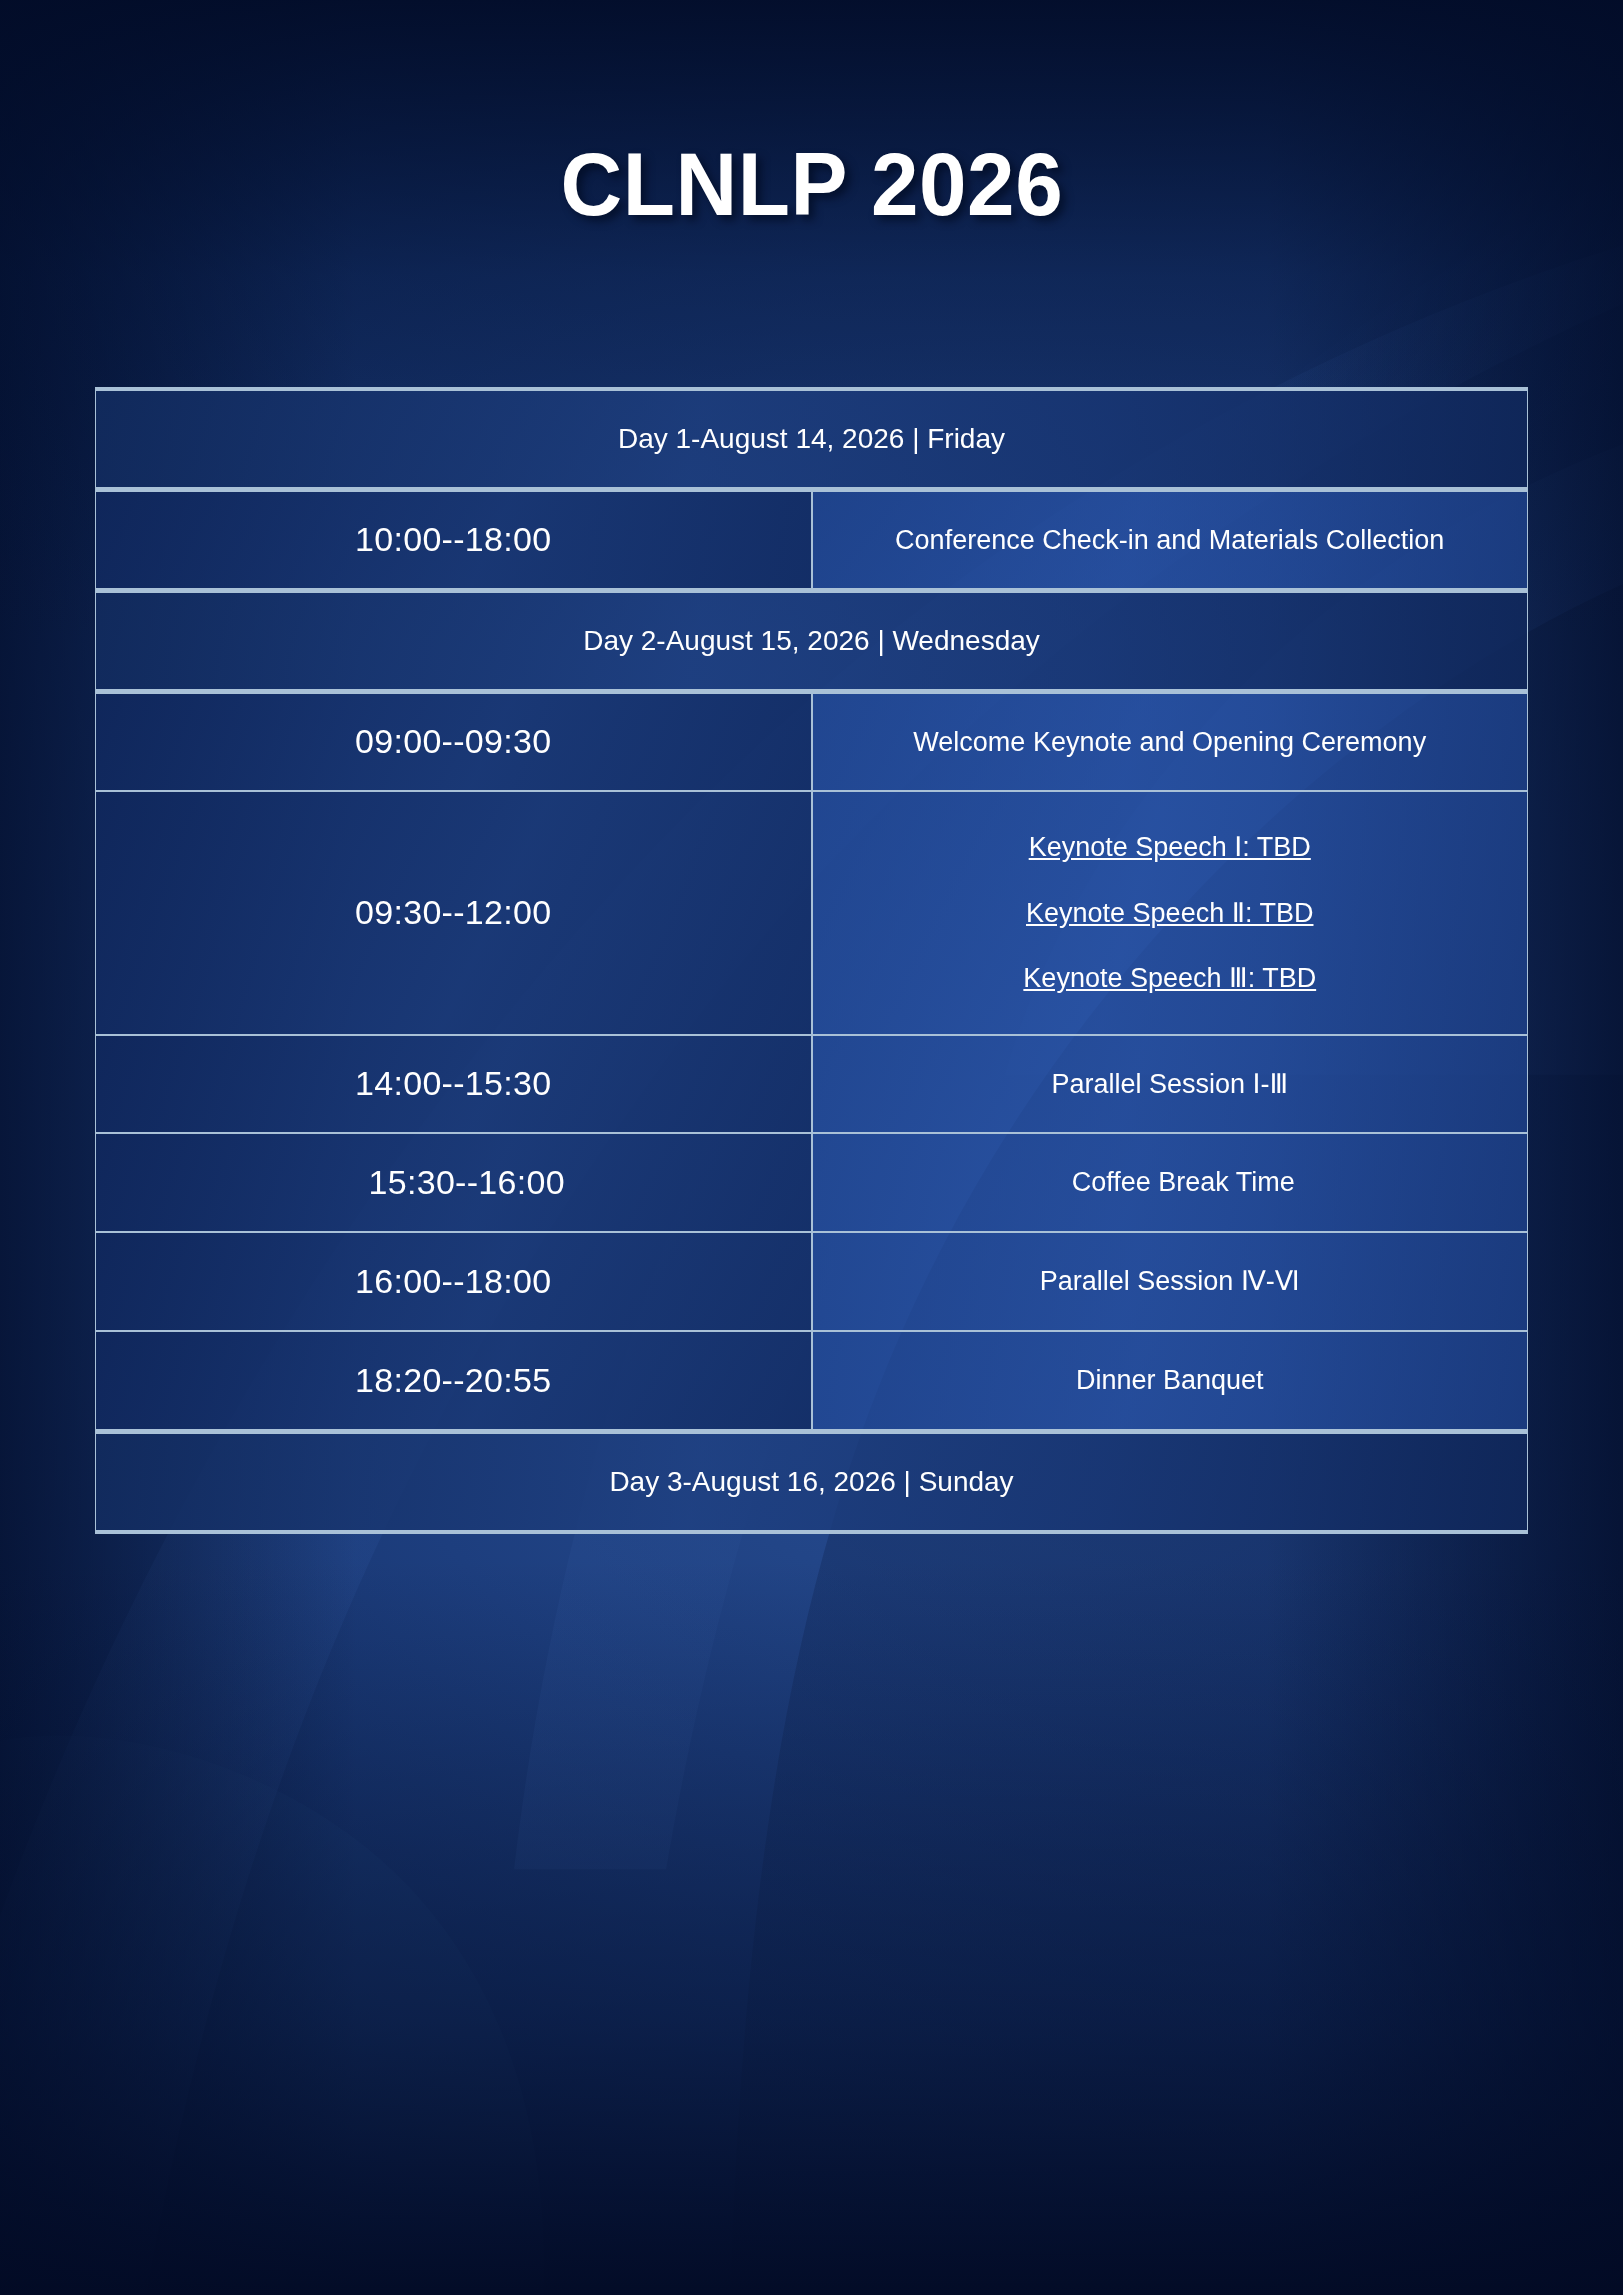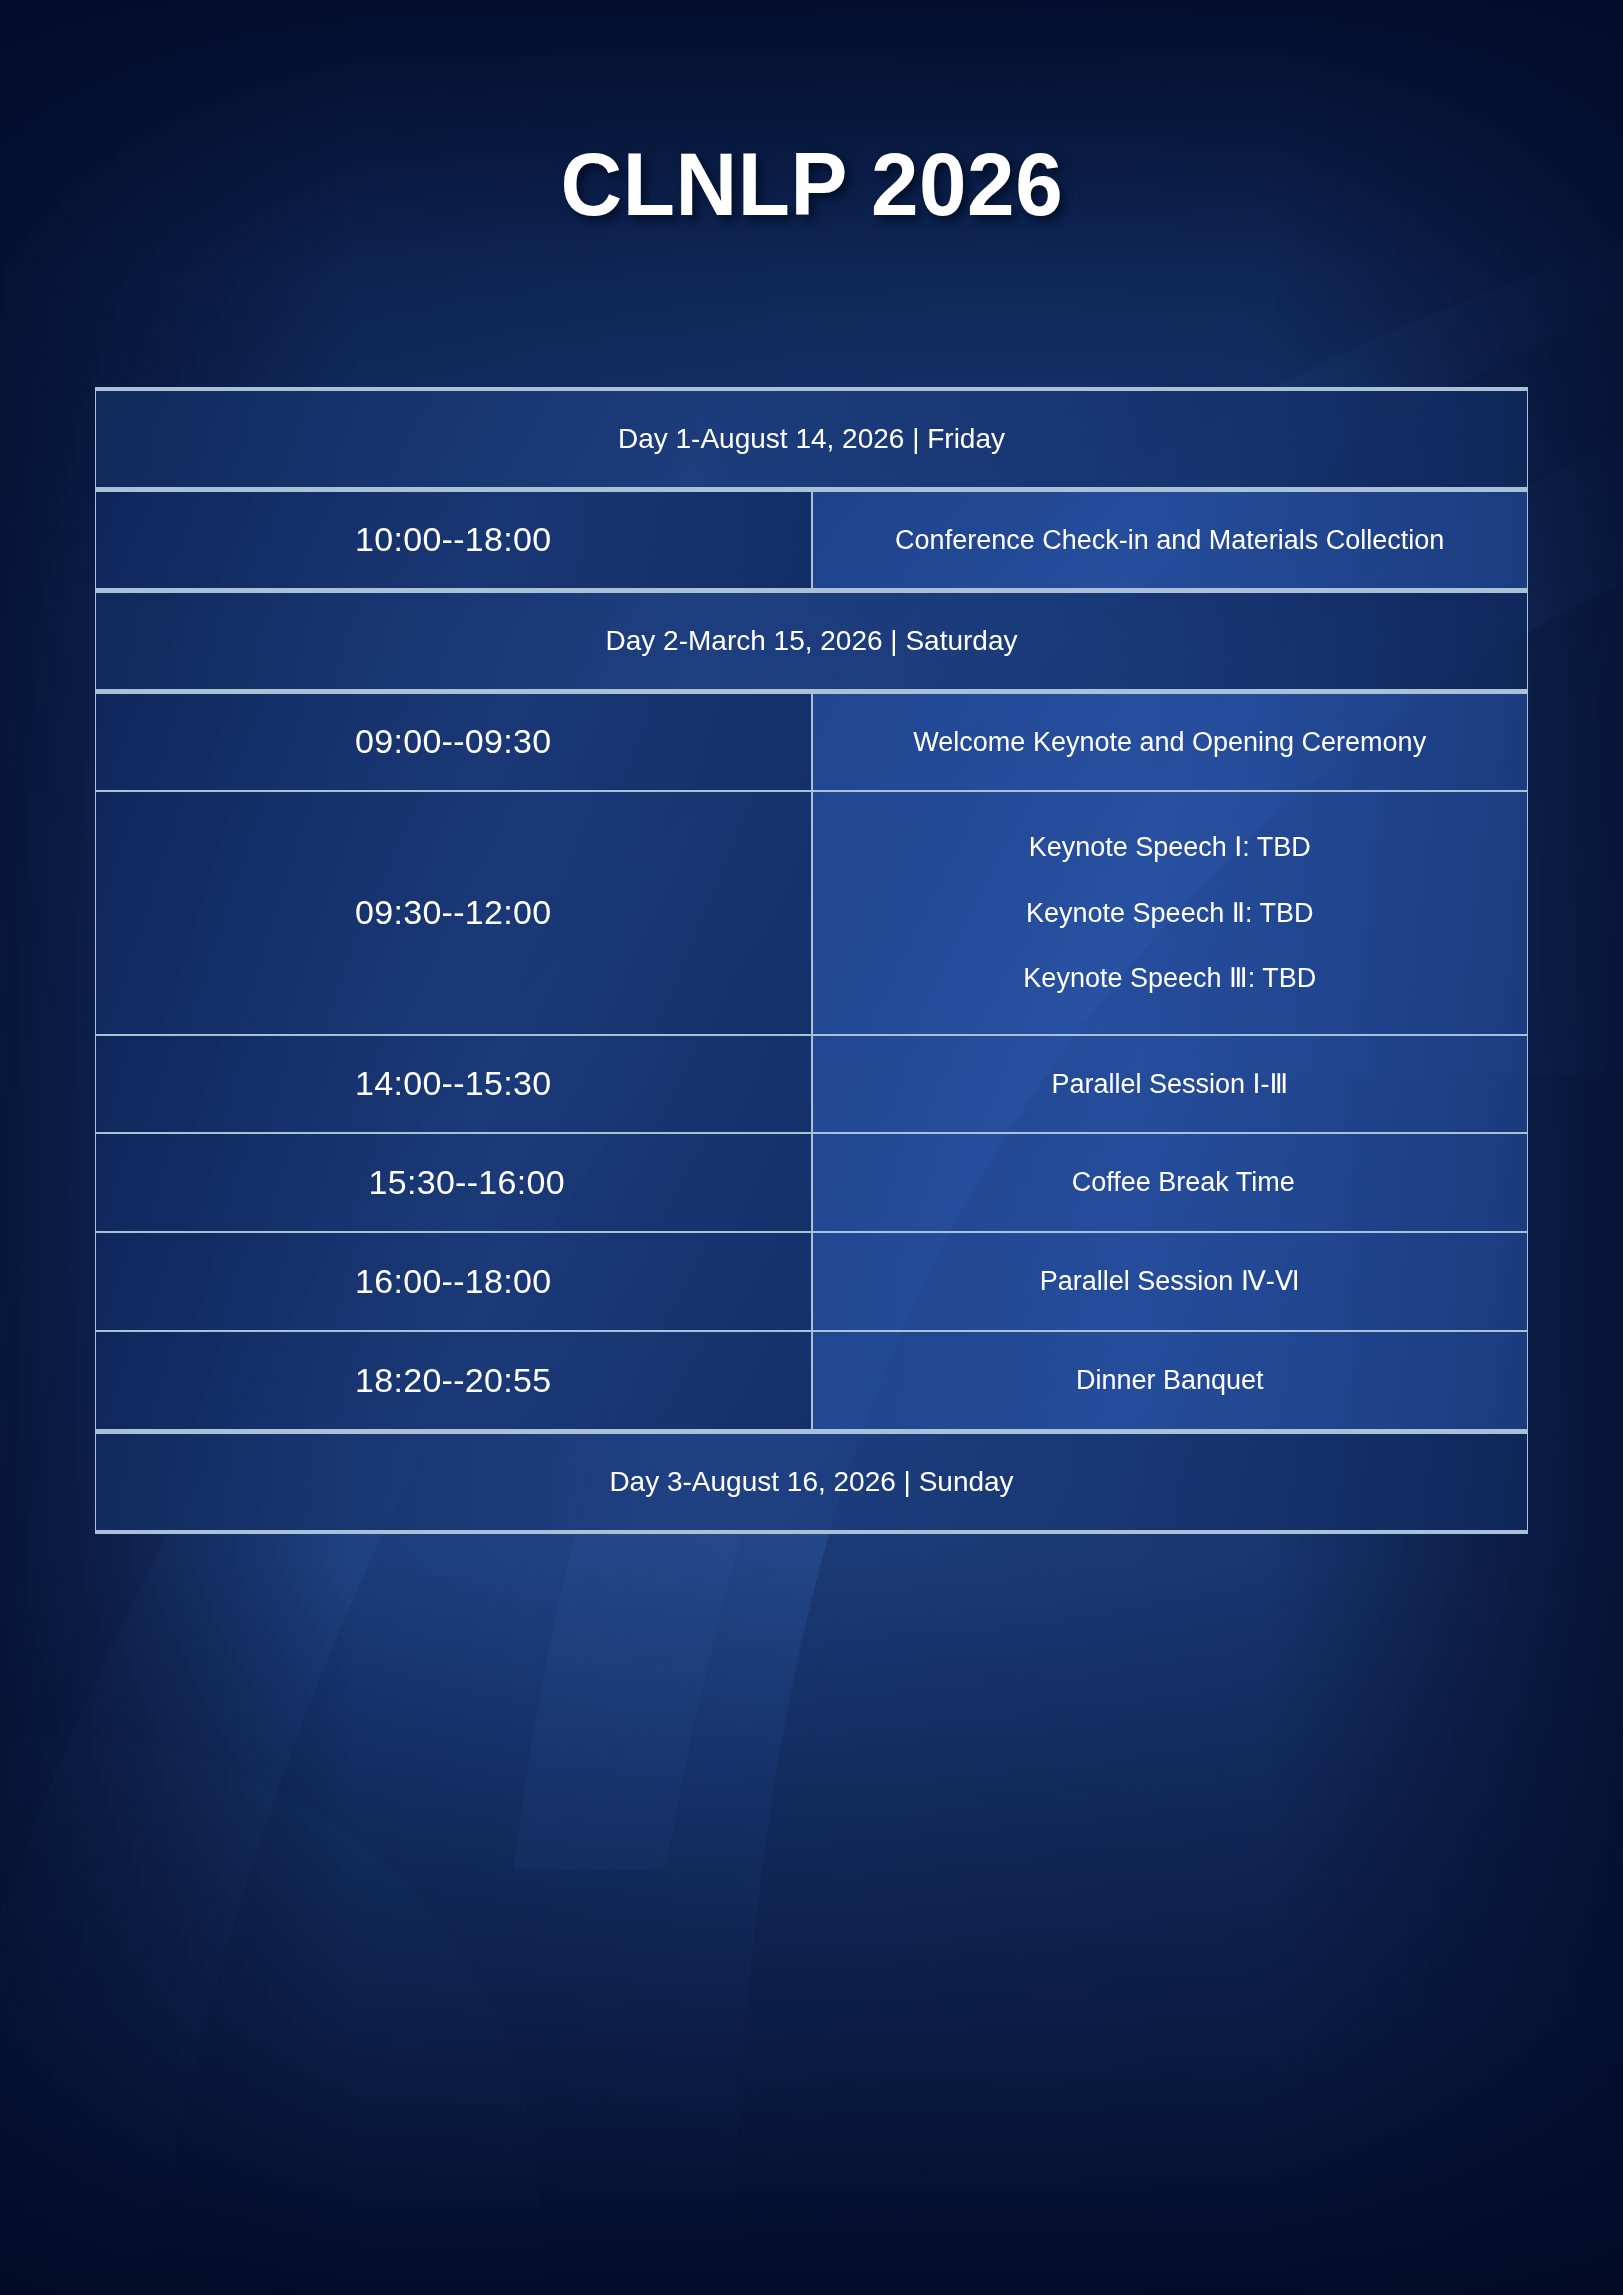--- a/index.html
+++ b/index.html
@@ -116,20 +116,21 @@
   tr.r-parallel2 td { height: 97px; }
   tr.r-dinner td    { height: 97px; }
   tr.r-excursion td { height: 97px; }
 
   .keynote-lines {
     display: flex;
     flex-direction: column;
     justify-content: center;
     gap: 29px;
     padding: 8.2px 0;
+    text-decoration: underline;
   }
   .keynote-line {
     font-size: 27px;
     white-space: pre;
   }
 
   .nowrap { white-space: pre; }
 </style>
 </head>
 <body>
@@ -179,21 +180,21 @@
     <tr>
       <td class="day-head" colspan="2">Day 1-August 14, 2026 | Friday</td>
     </tr>
 
     <tr class="r-checkin">
       <td class="time nowrap">10:00--18:00</td>
       <td class="content">Conference Check-in and Materials Collection</td>
     </tr>
 
     <tr>
-      <td class="day-head" colspan="2">Day 2-March 15, 2026 | Saturday</td>
+      <td class="day-head" colspan="2">Day 2-August 15, 2026 | Wednesday</td>
     </tr>
 
     <tr class="r-welcome">
       <td class="time nowrap">09:00--09:30</td>
       <td class="content">Welcome Keynote and Opening Ceremony</td>
     </tr>
 
     <tr class="r-keynote">
       <td class="time nowrap">09:30--12:00</td>
       <td class="content">

